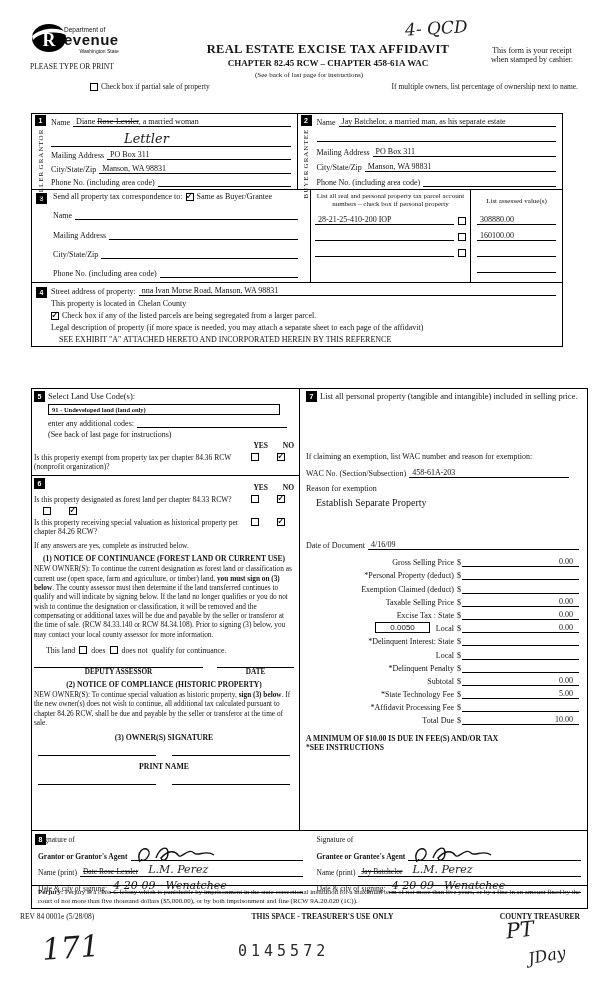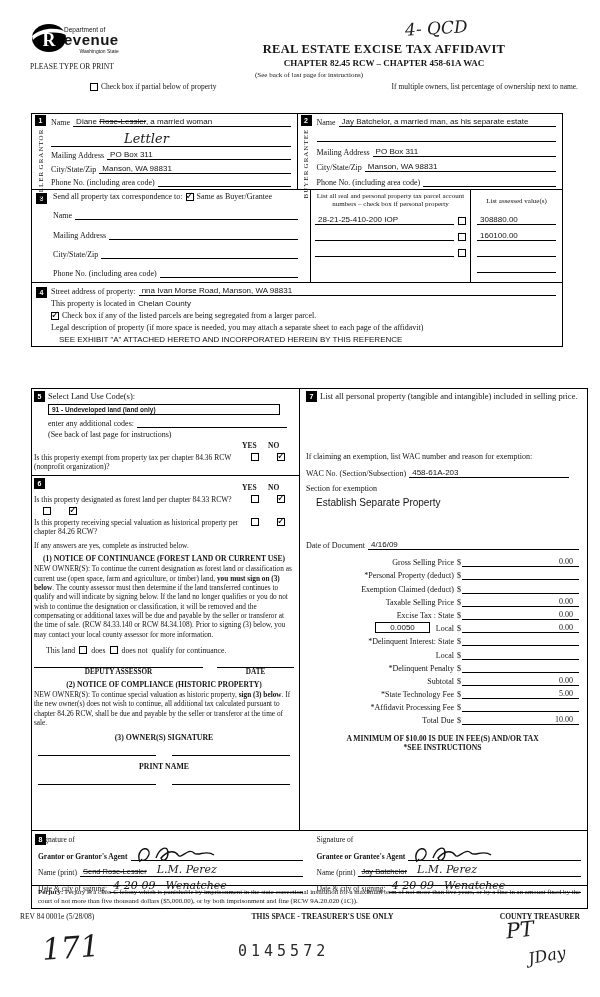--- a/index.html
+++ b/index.html
@@ -1,19 +1,19 @@
 <!DOCTYPE html>
 <html><head>
 <meta charset="utf-8">
 <style>
   *{margin:0;padding:0;box-sizing:border-box}
   body{background:#d8d8d8}
   .page{position:relative;width:600px;height:997px;background:#fff;font-family:"Liberation Serif",serif;color:#141414;overflow:hidden;margin:0 auto}
   .hw{font-family:"DejaVu Serif",serif;font-style:italic;color:#1c1c1c}
-  .typed{font-family:Liberation Sans, sans-serif}
+  .typed{font-family:Liberation Serif, serif}
   .b{font-weight:bold}
   .lbl{font-size:8px;white-space:nowrap}
   .line{flex:1;border-bottom:1px solid #000;display:flex;align-items:flex-end;min-height:10px;padding:0 3px;font-size:8px;gap:10px}
   .fline{display:flex;align-items:flex-end;gap:3px}
   .cb{width:8px;height:8px;border:1px solid #000;display:inline-block;position:relative;flex:none;background:#fff}
   .cb.checked::after{content:"✓";position:absolute;top:-4px;left:-1px;font-size:10px;color:#000}
   .tab{width:11px;height:11px;background:#000;color:#fff;font-size:7px;font-weight:bold;display:flex;align-items:center;justify-content:center;font-family:"Liberation Sans",sans-serif;flex:none}
   .vert{writing-mode:vertical-rl;transform:rotate(180deg);font-size:7px;letter-spacing:1px;text-align:center;display:flex;gap:1px}
   .vert span{display:block}
   
@@ -53,21 +53,21 @@
   .sec4-fields{flex:1;display:flex;flex-direction:column;gap:3px}
   
   .box2{position:absolute;top:388px;left:31px;width:557px;border:1.5px solid #000}
   .cols{display:flex;height:441px}
   .colL{width:268px;border-right:1.5px solid #000;padding:2px 5px 2px 2px;display:flex;flex-direction:column}
   .colR{flex:1;padding:2px 8px 2px 6px;display:flex;flex-direction:column}
   .sec-head{display:flex;gap:3px;align-items:flex-start}
   .landuse-box{border:1.5px solid #000;margin:2px 0 0 14px;padding:1px 3px;font-size:6.5px;font-weight:bold;width:232px}
   .qhead{display:flex;font-size:7.5px;font-weight:bold;margin-top:2px}
   .qhead .sp{flex:1}
-  .qyes,.qno{width:26px;text-align:left;flex:none}
+  .qyes,.qno{width:26px;text-align:right;flex:none}
   .qrow{display:flex;font-size:7.5px;line-height:1.2;margin-top:3px}
   .qrow .qtext{flex:1;padding-left:12px}
   .qrow .qyes,.qrow .qno{display:flex;justify-content:center;align-items:flex-start}
   .sec5-divider{border-bottom:1.5px solid #000;margin:4px -5px 0 -2px}
   .notice-title{font-size:7.6px;font-weight:bold;text-align:center;margin-top:4px}
   .notice-body{font-size:7.3px;line-height:1.28;text-align:left;margin-top:1px}
   .qualify-row{display:flex;align-items:center;gap:4px;font-size:7.8px;margin-top:7px;padding-left:12px}
   .da-lines{display:flex;gap:14px;margin-top:12px}
   .da-lines .l1{flex:2.2;border-bottom:1px solid #000}
   .da-lines .l2{flex:1;border-bottom:1px solid #000}
@@ -79,21 +79,21 @@
   .center-b{font-size:7.8px;font-weight:bold;text-align:center;margin-top:6px}
   
   .exempt-label{font-size:8px;margin-top:8px}
   .wac-row{display:flex;align-items:flex-end;gap:3px;margin-top:7px}
   .doc-row{display:flex;align-items:flex-end;gap:3px;margin-top:6px}
   .mrow{display:flex;align-items:flex-end;height:13.2px}
   .mlabel{width:148px;text-align:right;font-size:8px;white-space:nowrap}
   .mdollar{font-size:8px;margin:0 1px 0 3px}
   .mline{flex:1;border-bottom:1px solid #000;display:flex;justify-content:flex-end;font-size:8px;padding-right:6px}
   .ratebox{border:1.5px solid #000;font-size:8px;padding:0 14px;margin-right:6px;font-family:"Liberation Sans",sans-serif}
-  .minnote{font-size:7.6px;font-weight:bold;text-align:center;margin-top:9px}
+  .minnote{font-size:7.6px;font-weight:bold;margin-top:9px}
   
   .certrow{border-top:1.5px solid #000;height:55px;position:relative;padding:2px 6px 0 6px}
   .cert-title{text-align:center;font-size:8px;font-weight:bold}
   .sigcols{display:flex;gap:14px;margin-top:2px}
   .sigblock{flex:1}
   .sig-l1{font-size:7.5px}
   .sigrow{display:flex;align-items:flex-end;gap:3px}
   .sigrow .lbl{font-size:7.5px}
   .scribble{margin-bottom:-6px}
   .hwname{font-size:11px}
@@ -127,26 +127,30 @@
         <div class="logo-text">
           <div class="lt1">Department of</div>
           <div class="lt2">evenue</div>
           <div class="lt3">Washington State</div>
         </div>
       </div>
       <div class="title-block">
         <div class="form-title">REAL ESTATE EXCISE TAX AFFIDAVIT</div>
         <div class="form-chapter">CHAPTER 82.45 RCW – CHAPTER 458-61A WAC</div>
       </div>
+      <div class="receipt-note">
+        <div>This form is your receipt</div>
+        <div>when stamped by cashier.</div>
+      </div>
     </div>
     <div class="type-print">PLEASE TYPE OR PRINT</div>
     <div class="see-back">(See back of last page for instructions)</div>
     <div class="pre-box-row">
       <span class="cb"></span>
-      <span>Check box if partial below of property</span>
+      <span>Check box if partial sale of property</span>
       <span class="multi">If multiple owners, list percentage of ownership next to name.</span>
     </div>
   </div>
 
   <div class="box1">
     <div class="row-parties">
       <div class="party">
         <div class="side">
           <div class="tab">1</div>
           <div class="vert">
@@ -398,21 +402,21 @@
         <div class="sec-head">
           <div class="tab">7</div>
           <span class="lbl" style="white-space:normal;font-size:8.5px;line-height:1.3">List all  personal property (tangible and intangible) included in selling price.</span>
         </div>
         <div style="height:42px"></div>
         <div class="exempt-label">If claiming an exemption, list WAC number and reason for exemption:</div>
         <div class="wac-row">
           <span class="lbl">WAC No. (Section/Subsection)</span>
           <span class="line typed" style="max-width:160px">458-61A-203</span>
         </div>
-        <div class="exempt-label" style="margin-top:6px">Section for exemption</div>
+        <div class="exempt-label" style="margin-top:6px">Reason for exemption</div>
         <div class="typed" style="font-size:10px;padding-left:10px;margin-top:4px">Establish Separate Property</div>
         <div style="height:26px"></div>
         <div class="doc-row">
           <span class="lbl">Date of Document</span>
           <span class="line typed" style="justify-content:flex-start">4/16/09</span>
         </div>
         <div style="height:4px"></div>
         <div class="mrow">
             <span class="mlabel">Gross Selling Price</span>
             <span class="mdollar">$</span>
@@ -521,21 +525,21 @@
             <span class="lbl b">Grantor or Grantor's Agent</span>
             <span class="line">
               <svg class="scribble" width="86" height="22" viewBox="0 0 86 22">
                 <path d="M6 18 C2 8 10 2 14 6 C18 10 10 20 7 15 M22 14 C26 3 34 1 34 9 C34 15 29 19 27 14 C32 8 40 5 44 11 C47 16 54 3 60 9 C64 13 72 5 80 11" fill="none" stroke="#111" stroke-width="1.4"></path>
               </svg>
             </span>
           </div>
           <div class="sigrow" style="margin-top:2px">
             <span class="lbl">Name (print)</span>
             <span class="line">
-              <span class="typed struckline" style="font-size:7.5px">Send Rose-Lessler</span>
+              <span class="typed struckline" style="font-size:7.5px">Date Rose-Lessler</span>
               <span class="hw hwname">L.M. Perez</span>
             </span>
           </div>
           <div class="sigrow" style="margin-top:2px">
             <span class="lbl">Date &amp; city of signing:</span>
             <span class="line">
               <span class="hw hwname">4-20-09</span>
               <span class="hw hwname">Wenatchee</span>
             </span>
           </div>

